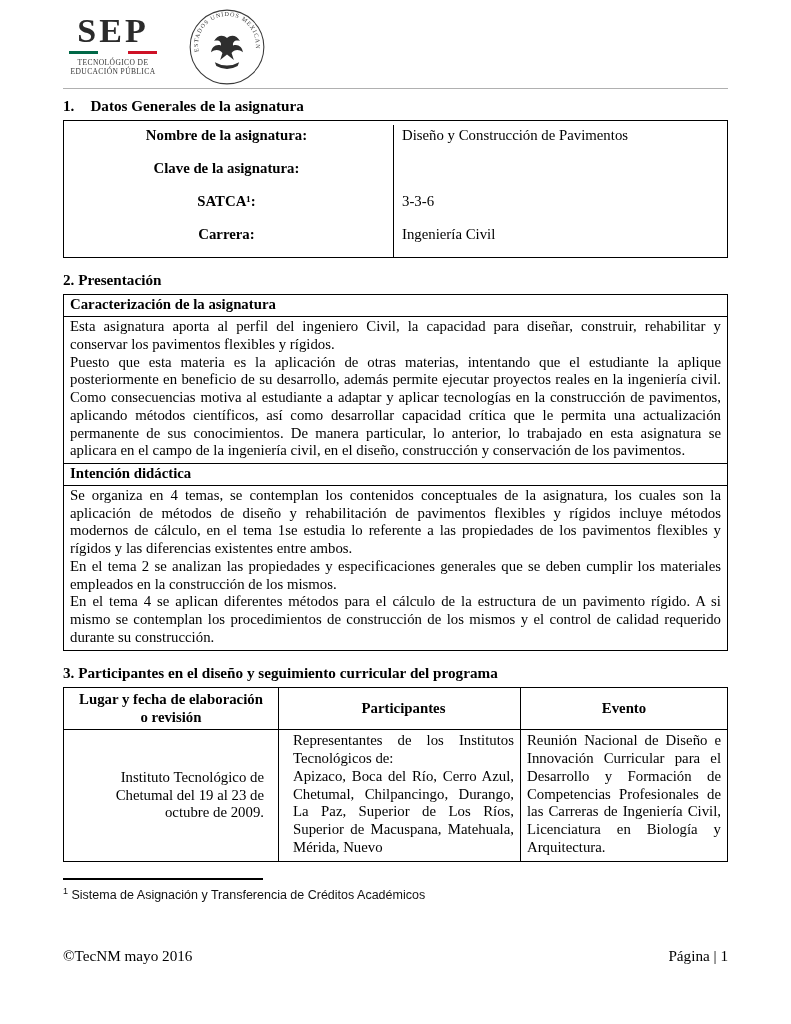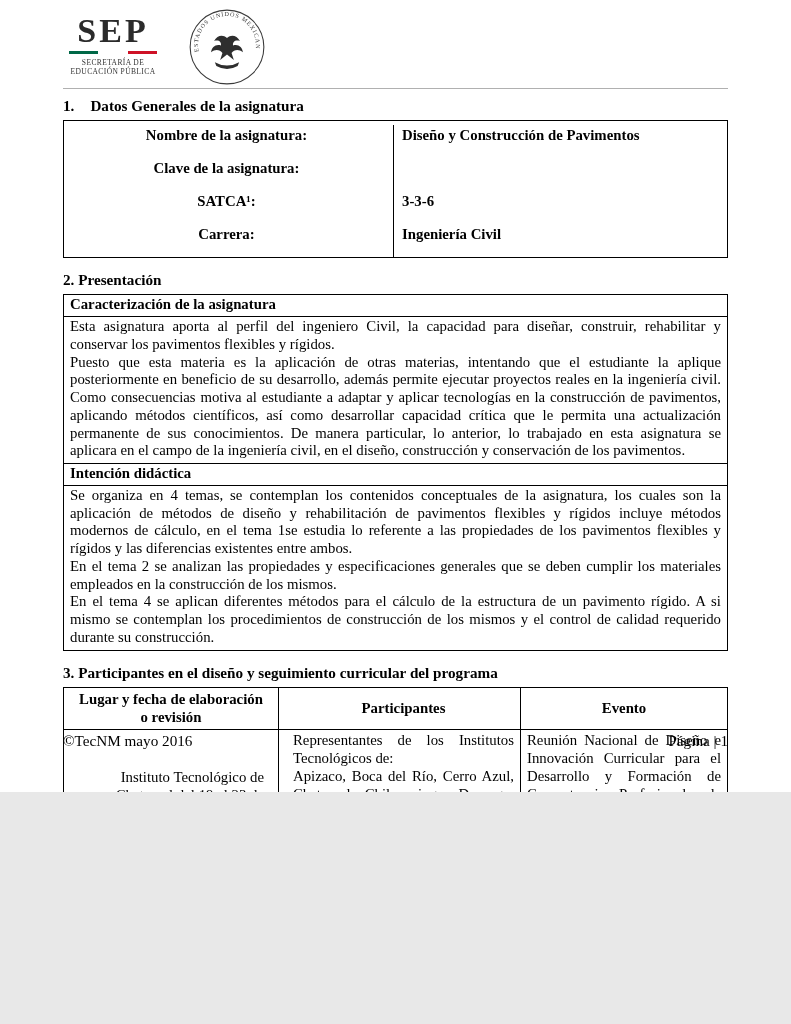--- a/index.html
+++ b/index.html
@@ -1,18 +1,18 @@
 <!DOCTYPE html>
 <html><head>
 <meta charset="utf-8">
 <style>
   * { margin: 0; padding: 0; box-sizing: border-box; }
   html, body { background: #e8e8e8; }
   .page {
-    width: 791px; height: 792px;
+    width: 791px; height: 1024px;
     margin: 0 auto;
     background: #fff;
     position: relative;
     overflow: hidden;
     padding: 8px 63px 0 63px;
     font-family: "Liberation Serif", serif;
     font-size: 14.8px;
     line-height: 1.2;
     color: #000;
   }
@@ -37,21 +37,21 @@
   .sec-title { font-weight: bold; font-size: 15.2px; margin: 2px 0 5px 0; }
   .sec-title .num { margin-right: 16px; }
   .sec-title.mt { margin-top: 13px; }
 
   
   .t1 { border: 1px solid #000; }
   .t1-row { display: flex; min-height: 33px; }
   .t1-row.first { padding-top: 4px; min-height: 37px; }
   .t1-label { width: 330px; border-right: 1px solid #000; text-align: center; font-weight: bold; padding: 2px 8px 0 4px; }
   .t1-row .t1-label { border-right: 1px solid #000; }
-  .t1-value { flex: 1; font-weight: bold; padding: 2px 4px 0 8px; }
+  .t1-value { flex: 1; font-weight: normal; padding: 2px 4px 0 8px; }
   .t1 .t1-row + .t1-row .t1-label,
   .t1 .t1-row + .t1-row .t1-value { padding-top: 2px; }
   
   .t1-row { align-items: stretch; }
 
   
   .t2 { border: 1px solid #000; }
   .t2 > div + div { border-top: 1px solid #000; }
   .t2-header { font-weight: bold; padding: 1px 6px 2px 6px; }
   .t2-body { padding: 1px 6px 3px 6px; text-align: justify; }
@@ -68,36 +68,36 @@
   .t3-row.body .t3-c1 { display: flex; align-items: center; justify-content: center; text-align: right; padding: 4px 14px; }
   .t3-row.body .t3-c2, .t3-row.body .t3-c3 { padding: 2px 6px 4px 6px; text-align: justify; }
   .t3-row.body p { margin: 0; }
 
   
   .footnote-rule { width: 200px; border-top: 2px solid #000; margin: 16px 0 6px 0; }
   .footnote { font-family: "Liberation Sans", sans-serif; font-size: 12.5px; color: #111; }
   .footnote sup { font-size: 9px; }
 
   
-  .footer { position: absolute; left: 63px; right: 63px; bottom: 42px; display: flex; justify-content: space-between; font-size: 15.2px; }
+  .footer { position: absolute; left: 63px; right: 63px; bottom: 59px; display: flex; justify-content: space-between; font-size: 15.2px; }
 </style>
 </head>
 <body>
 
 <div class="page">
 
   <div class="header">
     <div class="logo-sep">
       <div class="sep-word">SEP</div>
       <div class="flag">
         <span class="g"></span>
           <span class="w"></span>
           <span class="r"></span>
       </div>
-      <div class="sep-cap">SECRETARÍA DE
+      <div class="sep-cap">TECNOLÓGICO DE
 EDUCACIÓN PÚBLICA</div>
     </div>
     <div class="seal">
       <svg viewBox="0 0 100 100" width="76" height="76">
         <circle cx="50" cy="50" r="48.5" fill="none" stroke="#3a3a3a" stroke-width="1.4"></circle>
         <defs>
             <path id="sealArc" d="M 13,56 A 38,38 0 1 1 87,56"></path>
           </defs>
         <text font-size="8" fill="#3a3a3a" letter-spacing="1.2" font-family="Liberation Serif, serif">
           <textPath href="#sealArc">ESTADOS UNIDOS MEXICANOS</textPath>

